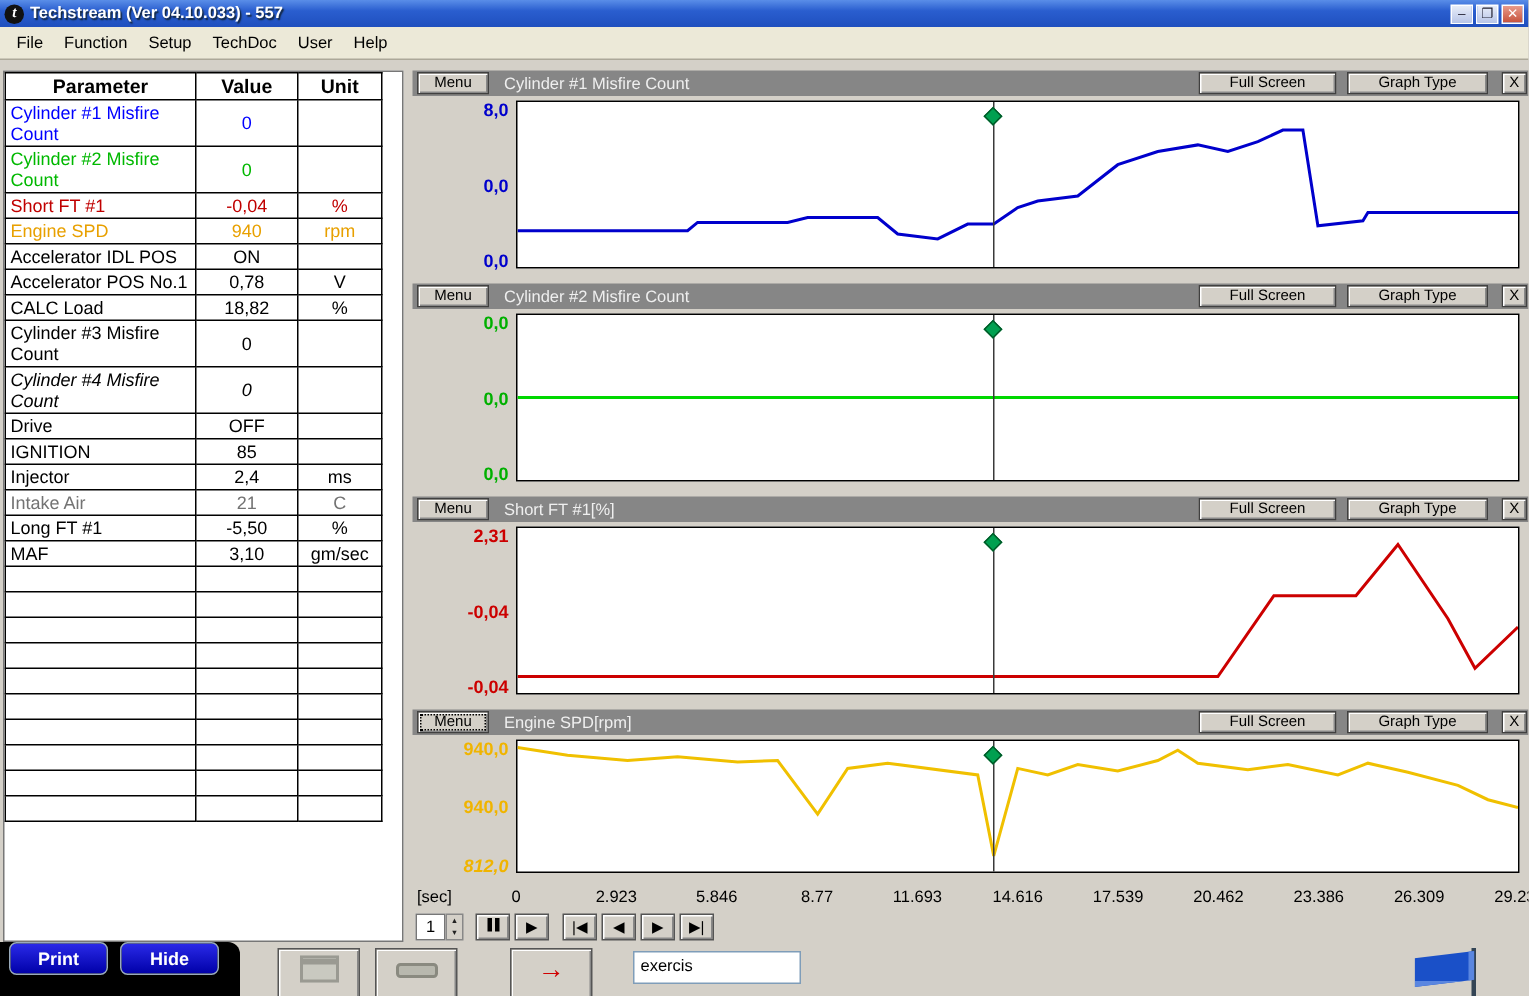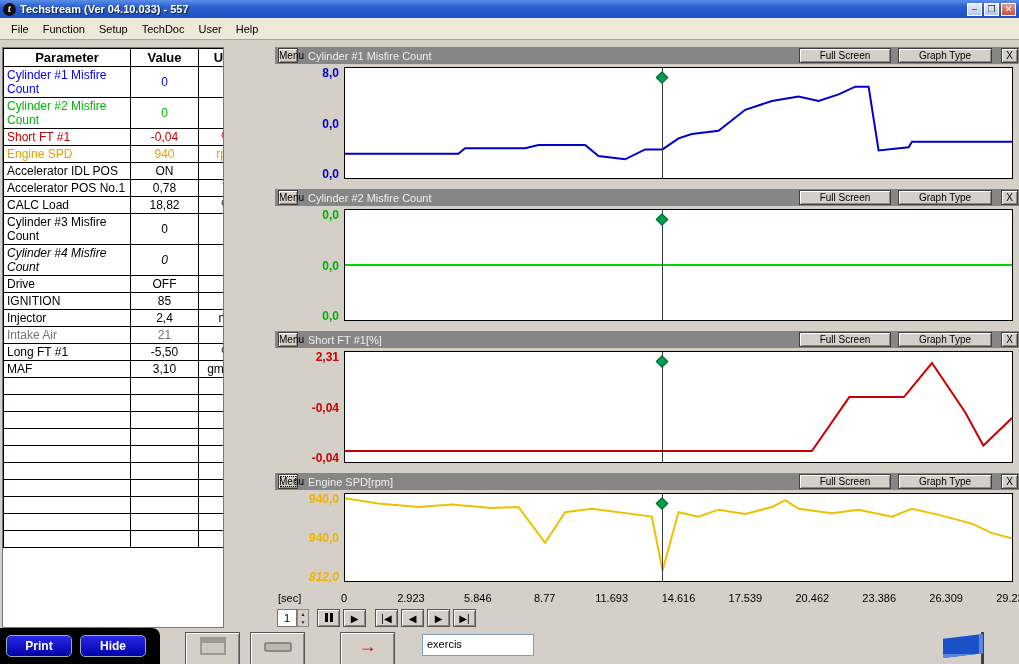--- a/index.html
+++ b/index.html
@@ -18,32 +18,32 @@
     background:linear-gradient(180deg,#e8edf8,#b9c6e8); border:1px solid #fff; color:#223; }
   .win-btn.close { background:linear-gradient(180deg,#e89a8a,#c6523c); color:#fff; }
 
   
   .menubar { position:absolute; top:18px; left:0; right:0; height:22px; background:#ece9d8;
     border-bottom:1px solid #aca899; display:flex; align-items:center; padding-left:4px; }
   .menu-item { font-size:11px; color:#000; padding:2px 7px; }
 
   
   .left-panel { position:absolute; top:40px; left:0; width:272px; bottom:36px; background:#d4d0c8; }
-  .table-wrap { position:absolute; top:7px; left:2px; width:222px; bottom:0; background:#fff; border:1px solid #777; overflow:hidden; }
+  .table-wrap { position:absolute; top:7px; left:2px; width:267px; bottom:0; background:#fff; border:1px solid #777; overflow:hidden; }
   table.params { border-collapse:collapse; width:251px; table-layout:fixed; }
   table.params td { border:1px solid #000; font-size:12px; padding:1px 3px; height:17px; overflow:hidden; }
   table.params .hdr td { font-weight:bold; text-align:center; font-size:13px; }
   td.c-param { width:127px; text-align:left; }
   td.c-val   { width:68px;  text-align:center; }
   td.c-unit  { width:56px;  text-align:center; }
 
   
   .bottom-bar { position:absolute; bottom:0; left:0; right:0; height:36px; background:#d4d0c8; overflow:hidden; }
   .action-box { position:absolute; left:0; top:0; width:160px; height:36px; background:#000;
-    display:flex; align-items:center; gap:8px; padding-left:6px; border-top-right-radius:8px; }
+    display:flex; align-items:flex-start; gap:8px; padding-left:6px; border-top-right-radius:8px; }
   .pill-btn { width:66px; height:22px; border-radius:5px; color:#fff; font-size:12px; font-weight:bold;
     background:linear-gradient(180deg,#2a2ae8,#0000a8); border:1px solid #9ab; }
   .toolbar { position:absolute; left:160px; right:0; top:0; height:36px; }
   .tb-btn { position:absolute; top:4px; width:55px; height:44px; background:#d4d0c8;
     border:1px solid #555; box-shadow:inset 1px 1px 0 #fff, inset -1px -1px 0 #888;
     display:flex; justify-content:center; padding-top:4px; }
   .icon-report { width:26px; height:18px; border:2px solid #9a9a92; background:#c9c9c0;
     box-shadow:inset 0 4px 0 #9a9a92; }
   .icon-connector { width:28px; height:10px; margin-top:5px; background:#b8b8ae; border:2px solid #8a8a80; border-radius:3px; }
   .icon-arrow { color:#d00000; font-size:18px; font-weight:bold; line-height:18px; }
@@ -53,21 +53,21 @@
   .flag-pole { position:absolute; left:38px; top:2px; width:3px; height:38px; background:#345; }
   .flag-cloth { position:absolute; left:0; top:4px; width:40px; height:24px; background:#1a50c8;
     clip-path:polygon(0 20%, 100% 0, 100% 80%, 0 100%); box-shadow:inset -4px -4px 0 #5a86e0; }
 
   
   .right-panel { position:absolute; top:40px; left:275px; right:0; bottom:36px; }
   .graph-panel { position:absolute; left:0; right:0; }
   .graph-header { height:17px; background:#868686; display:flex; align-items:center; }
   .xp-btn { font-size:10px; font-family:"Liberation Sans", sans-serif; background:#d4d0c8; color:#000;
     border:1px solid #404040; box-shadow:inset 1px 1px 0 #fff, inset -1px -1px 0 #888; height:15px; line-height:12px; }
-  .menu-btn { width:20px; margin-left:3px; }
+  .menu-btn { width:48px; margin-left:3px; }
   .menu-btn.focused { outline:1px dotted #000; outline-offset:-3px; }
   .graph-title { color:#efefef; font-size:11px; margin-left:10px; flex:1; white-space:nowrap; }
   .fs-btn { width:92px; }
   .gt-btn { width:94px; margin-left:7px; }
   .x-btn  { width:17px; margin-left:9px; margin-right:1px; }
   .graph-body { position:relative; background:#d4d0c8; }
   .ylab { position:absolute; left:2px; width:62px; text-align:right; font-size:12px; font-weight:bold; }
   .ylab.top { top:2px; } .ylab.mid { top:calc(50% - 8px); } .ylab.bot { bottom:4px; }
   .plot { position:absolute; left:69px; right:6px; top:3px; bottom:6px; background:#fff; border:1px solid #000; }
   .plot svg { position:absolute; left:0; top:0; width:100%; height:100%; }

